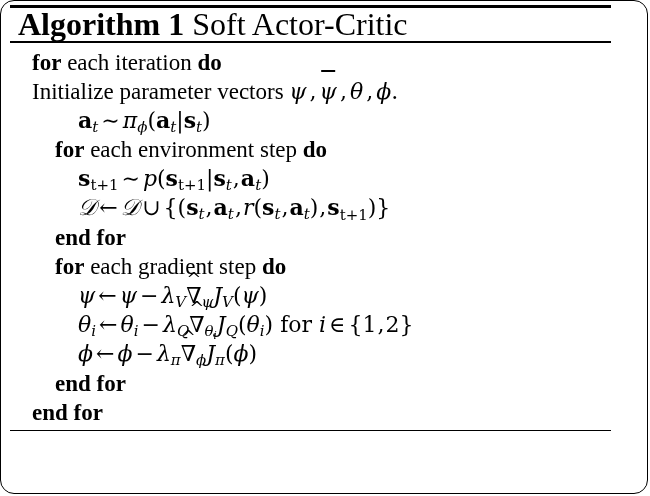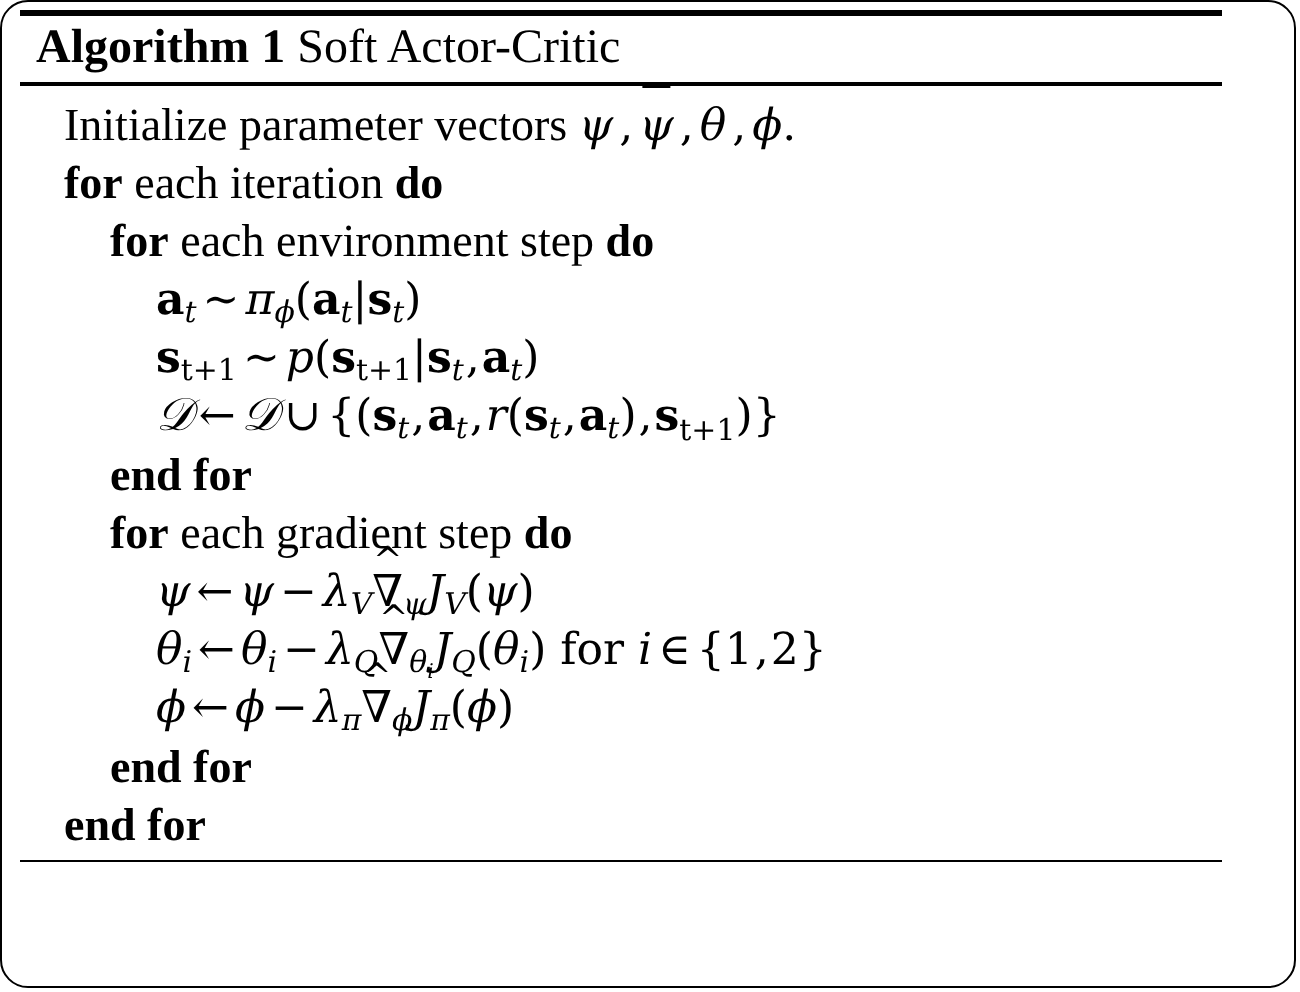--- a/index.html
+++ b/index.html
@@ -41,21 +41,21 @@
     background: #000000;
     margin-top: 5px;
   }
   .rule-thin {
     height: 1.5px;
     background: #000000;
   }
 
   
   #algorithm-title {
-    font-size: 24px;
+    font-size: 32px;
     line-height: 28px;
     padding: 2px 0 3px 8px;
     white-space: nowrap;
   }
   #algorithm-title .kw {
     font-weight: bold;
   }
   #algorithm-title .ttl {
     font-weight: normal;
   }
@@ -152,33 +152,33 @@
 
   <div id="algorithm-title">
     <span class="kw">Algorithm 1</span><span class="ttl">&nbsp;</span><span class="ttl">Soft Actor-Critic</span>
   </div>
 
   <div class="rule-thin"></div>
 
   <div id="algorithm-body">
 
     <div class="line ind1">
+      <span class="kw">for</span><span class="txt"> each iteration </span><span class="kw">do</span>
+    </div>
+
+    <div class="line ind1">
       <span class="txt">Initialize parameter vectors </span><span class="math"><span>ψ</span><span class="op">,</span><span class="bar-wrap"><span class="bar"></span><span>ψ</span></span><span class="op">,</span><span>θ</span><span class="op">,</span><span>ϕ</span><span class="rm">.</span></span>
     </div>
 
-    <div class="line ind1">
-      <span class="kw">for</span><span class="txt"> each iteration </span><span class="kw">do</span>
+    <div class="line ind3">
+      <span class="math"><span class="bfv">a</span><sub>t</sub><span class="op">∼</span><span>π</span><sub>ϕ</sub><span class="up">(</span><span class="bfv">a</span><sub>t</sub><span class="up">|</span><span class="bfv">s</span><sub>t</sub><span class="up">)</span></span>
     </div>
 
     <div class="line ind2">
       <span class="kw">for</span><span class="txt"> each environment step </span><span class="kw">do</span>
-    </div>
-
-    <div class="line ind3">
-      <span class="math"><span class="bfv">a</span><sub>t</sub><span class="op">∼</span><span>π</span><sub>ϕ</sub><span class="up">(</span><span class="bfv">a</span><sub>t</sub><span class="up">|</span><span class="bfv">s</span><sub>t</sub><span class="up">)</span></span>
     </div>
 
     <div class="line ind3">
       <span class="math"><span class="bfv">s</span><sub class="sub-up">t+1</sub><span class="op">∼</span><span>p</span><span class="up">(</span><span class="bfv">s</span><sub class="sub-up">t+1</sub><span class="up">|</span><span class="bfv">s</span><sub>t</sub><span class="opn">,</span><span class="bfv">a</span><sub>t</sub><span class="up">)</span></span>
     </div>
 
     <div class="line ind3">
       <span class="math"><span class="cal">𝒟</span><span class="op">←</span><span class="cal">𝒟</span><span class="op">∪</span><span class="up">{</span><span class="up">(</span><span class="bfv">s</span><sub>t</sub><span class="opn">,</span><span class="bfv">a</span><sub>t</sub><span class="opn">,</span><span>r</span><span class="up">(</span><span class="bfv">s</span><sub>t</sub><span class="opn">,</span><span class="bfv">a</span><sub>t</sub><span class="up">)</span><span class="opn">,</span><span class="bfv">s</span><sub class="sub-up">t+1</sub><span class="up">)</span><span class="up">}</span></span>
     </div>
 

